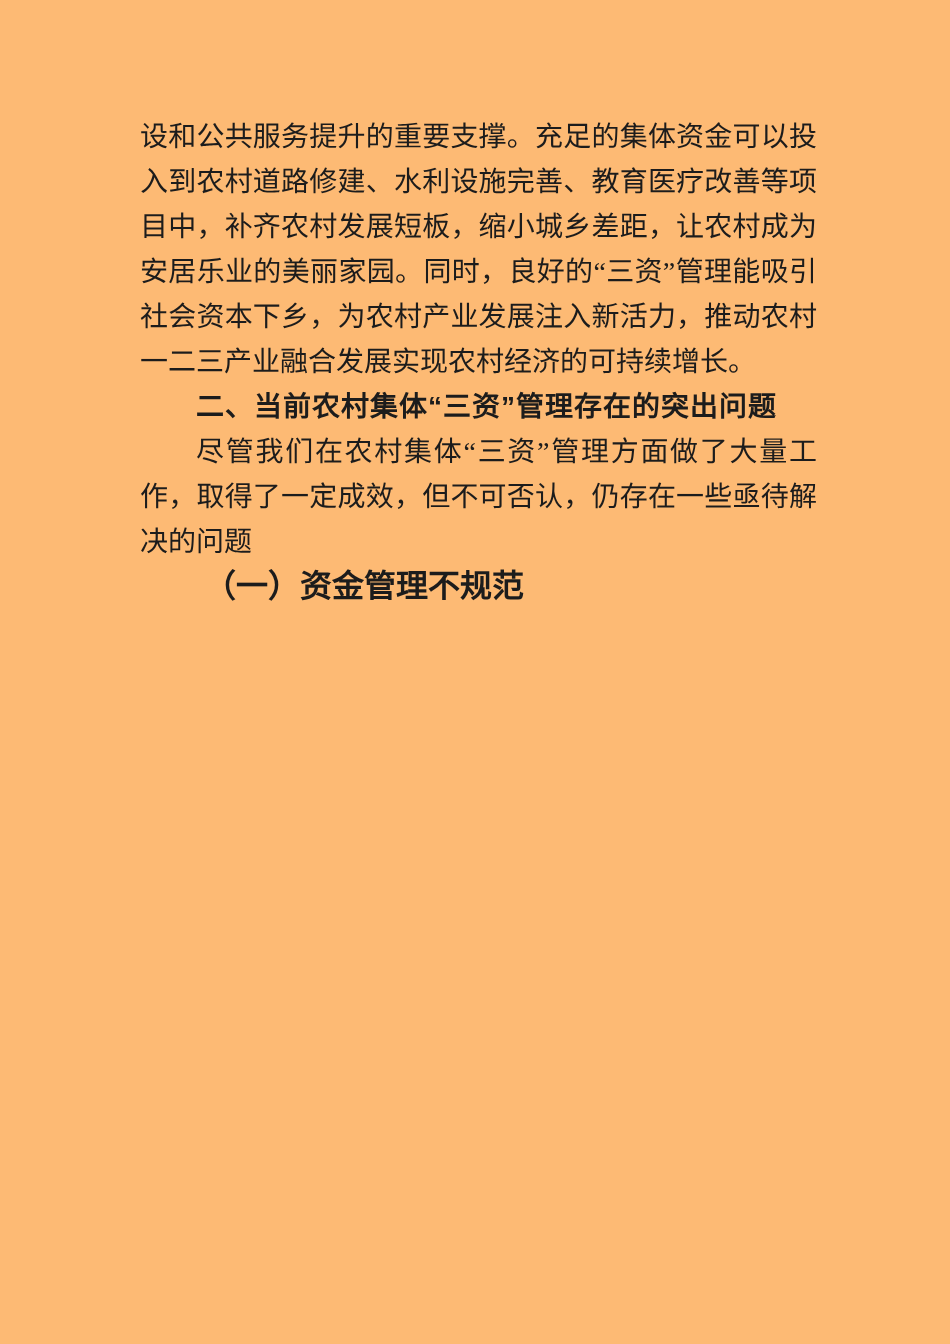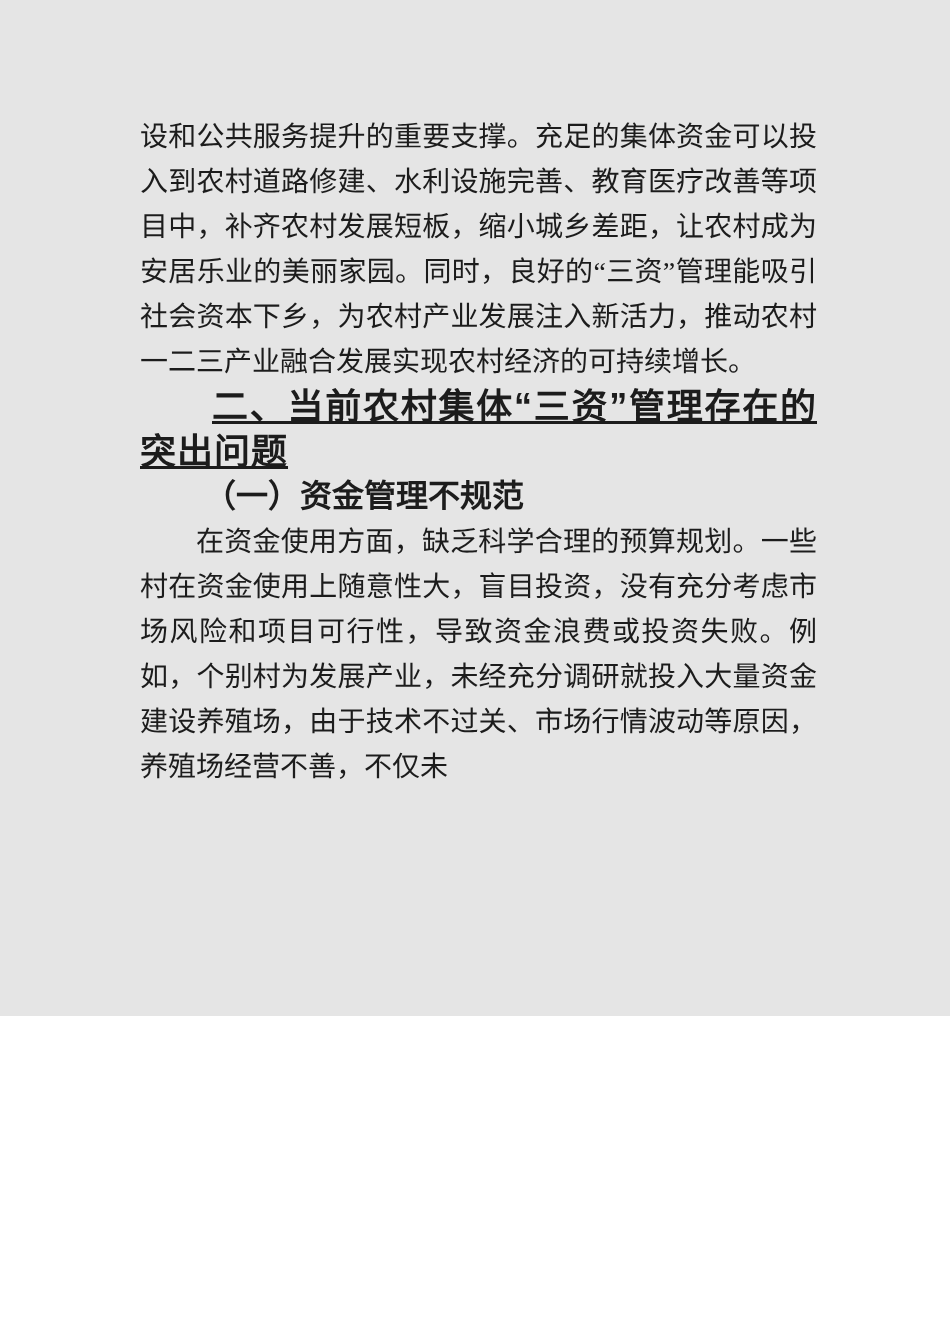--- a/index.html
+++ b/index.html
@@ -4,22 +4,22 @@
 <title>Document Page</title>
 <style>
   html, body {
     margin: 0;
     padding: 0;
     background: #ffffff;
   }
   .page {
     position: relative;
     width: 950px;
-    height: 1016px;
-    background: #e5e5e5;
+    height: 1344px;
+    background: #fdba74;
     overflow: hidden;
     font-family: "Liberation Serif", "DejaVu Serif", serif;
   }
   .content {
     position: absolute;
     top: 114px;
     left: 140px;
     width: 677px;
     color: #1c1c1c;
     font-size: 28px;
@@ -33,37 +33,36 @@
   }
   p.body {
     text-indent: 2em;
     font-weight: 400;
   }
   p.body.noindent {
     text-indent: 0;
   }
   h2.sec-heading {
     font-family: "Liberation Sans", "DejaVu Sans", sans-serif;
-    font-size: 36px;
+    font-size: 28px;
     line-height: 45px;
     font-weight: 700;
     text-indent: 2em;
     letter-spacing: 1px;
-    text-decoration: underline;
   }
   h3.sub-heading {
     font-size: 32px;
     line-height: 45px;
     font-weight: 700;
     text-indent: 2em;
   }
 </style>
 </head>
 <body>
 
 <div class="page">
   <div class="content">
     <p class="body noindent">设和公共服务提升的重要支撑。充足的集体资金可以投入到农村道路修建、水利设施完善、教育医疗改善等项目中，补齐农村发展短板，缩小城乡差距，让农村成为安居乐业的美丽家园。同时，良好的“三资”管理能吸引社会资本下乡，为农村产业发展注入新活力，推动农村一二三产业融合发展实现农村经济的可持续增长。</p>
     <h2 class="sec-heading">二、当前农村集体“三资”管理存在的突出问题</h2>
+    <p class="body">尽管我们在农村集体“三资”管理方面做了大量工作，取得了一定成效，但不可否认，仍存在一些亟待解决的问题</p>
     <h3 class="sub-heading">（一）资金管理不规范</h3>
-    <p class="body">在资金使用方面，缺乏科学合理的预算规划。一些村在资金使用上随意性大，盲目投资，没有充分考虑市场风险和项目可行性，导致资金浪费或投资失败。例如，个别村为发展产业，未经充分调研就投入大量资金建设养殖场，由于技术不过关、市场行情波动等原因，养殖场经营不善，不仅未</p>
   </div>
 </div>
 
 </body></html>

